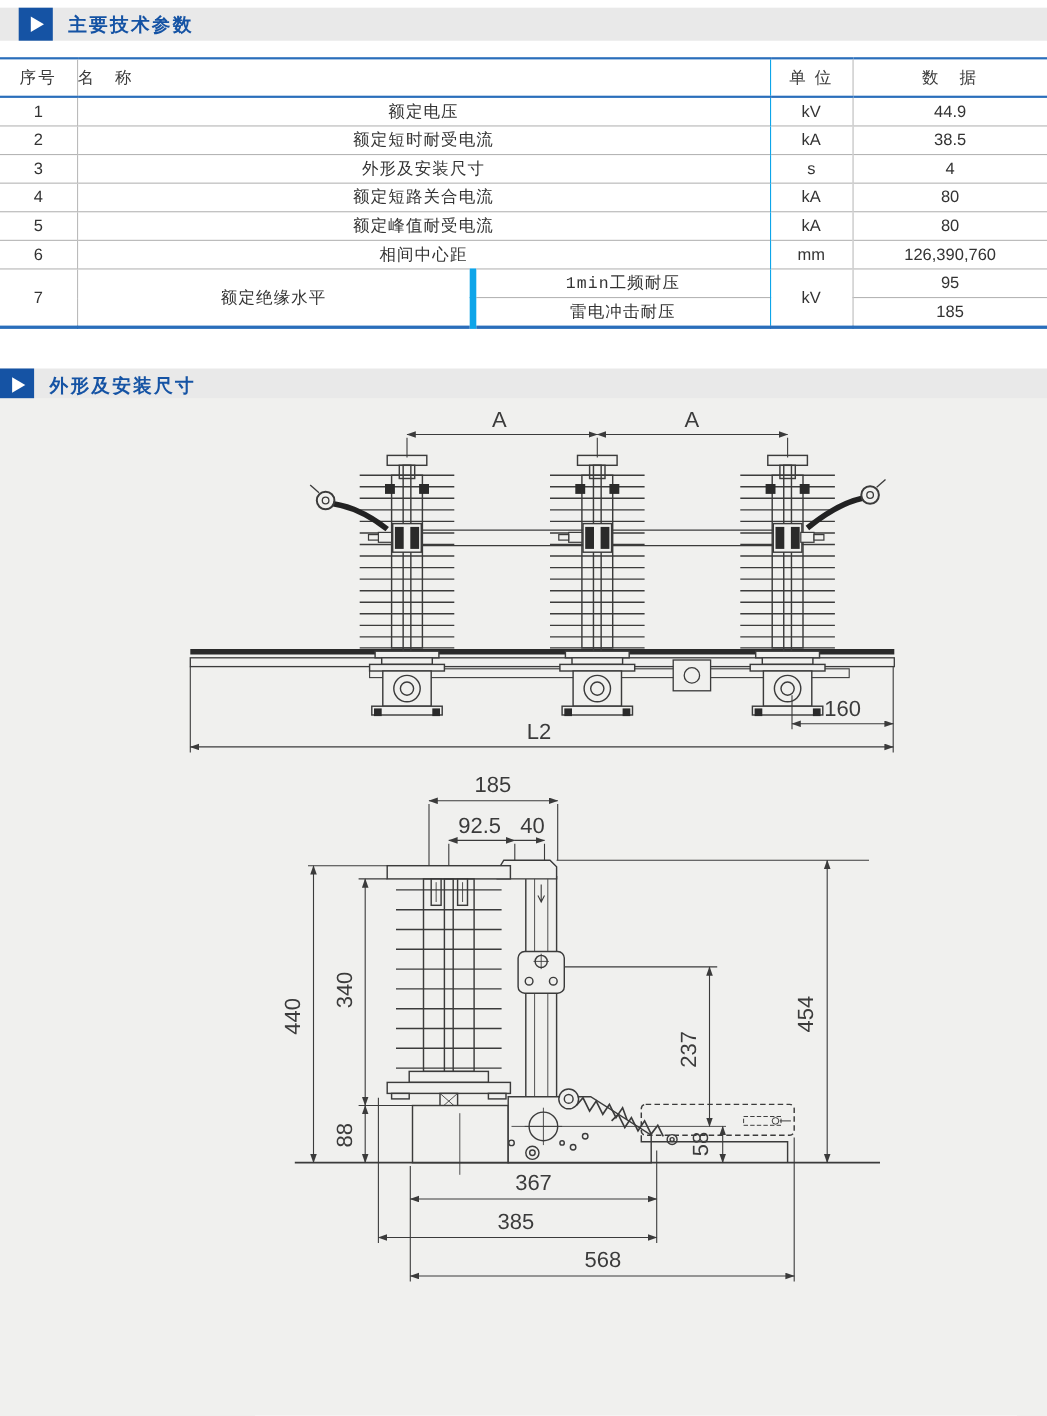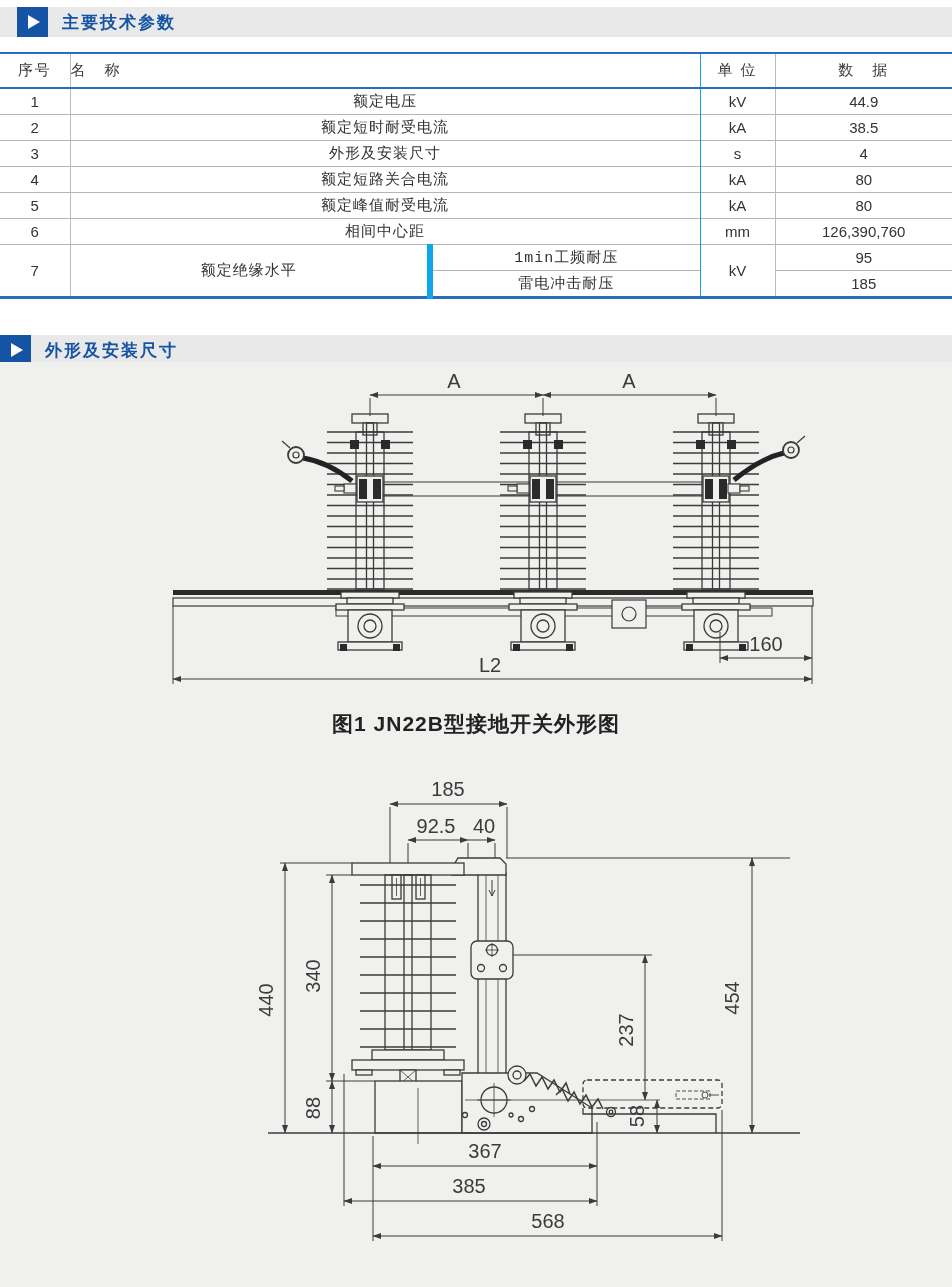--- a/index.html
+++ b/index.html
@@ -197,21 +197,20 @@
       <line x1="720" y1="296" x2="812" y2="296" marker-start="url(#arr)" marker-end="url(#arr)"></line>
       <line x1="173" y1="244" x2="173" y2="322"></line>
       <line x1="173" y1="317" x2="812" y2="317" marker-start="url(#arr)" marker-end="url(#arr)"></line>
     </g>
     <text class="dim" x="454" y="26">A</text>
     <text class="dim" x="629" y="26">A</text>
     <text class="dim" x="766" y="289">160</text>
     <text class="dim" x="490" y="310">L2</text>
   </svg>
 
-  <div class="cap">图1 JN22B型接地开关外形图</div>
 
   <svg width="952" height="480" viewBox="0 0 952 480">
     <g stroke="#3b3b3b" stroke-width="1.3" fill="none">
 
       <rect x="478" y="95" width="28" height="203" fill="#f0f0ee"></rect>
       <path d="M452,97 v-7 l6,-10 h42 l6,6 v11 z" fill="#f0f0ee"></path>
       <line x1="486" y1="97" x2="486" y2="298" stroke-width="0.8"></line>
       <line x1="498" y1="97" x2="498" y2="298" stroke-width="0.8"></line>
       <path d="M492,102 v16 M489,112 l3,6 l3,-6" stroke-width="1"></path>
 

